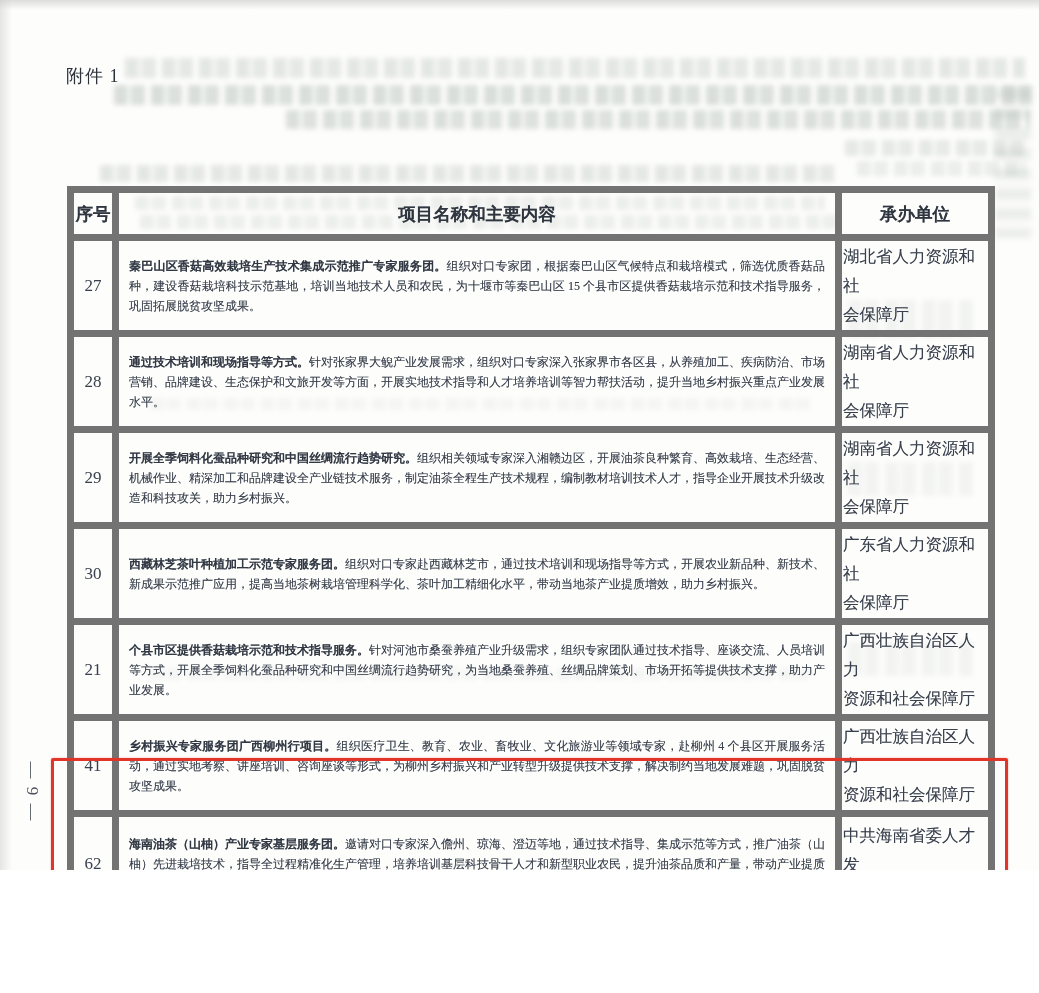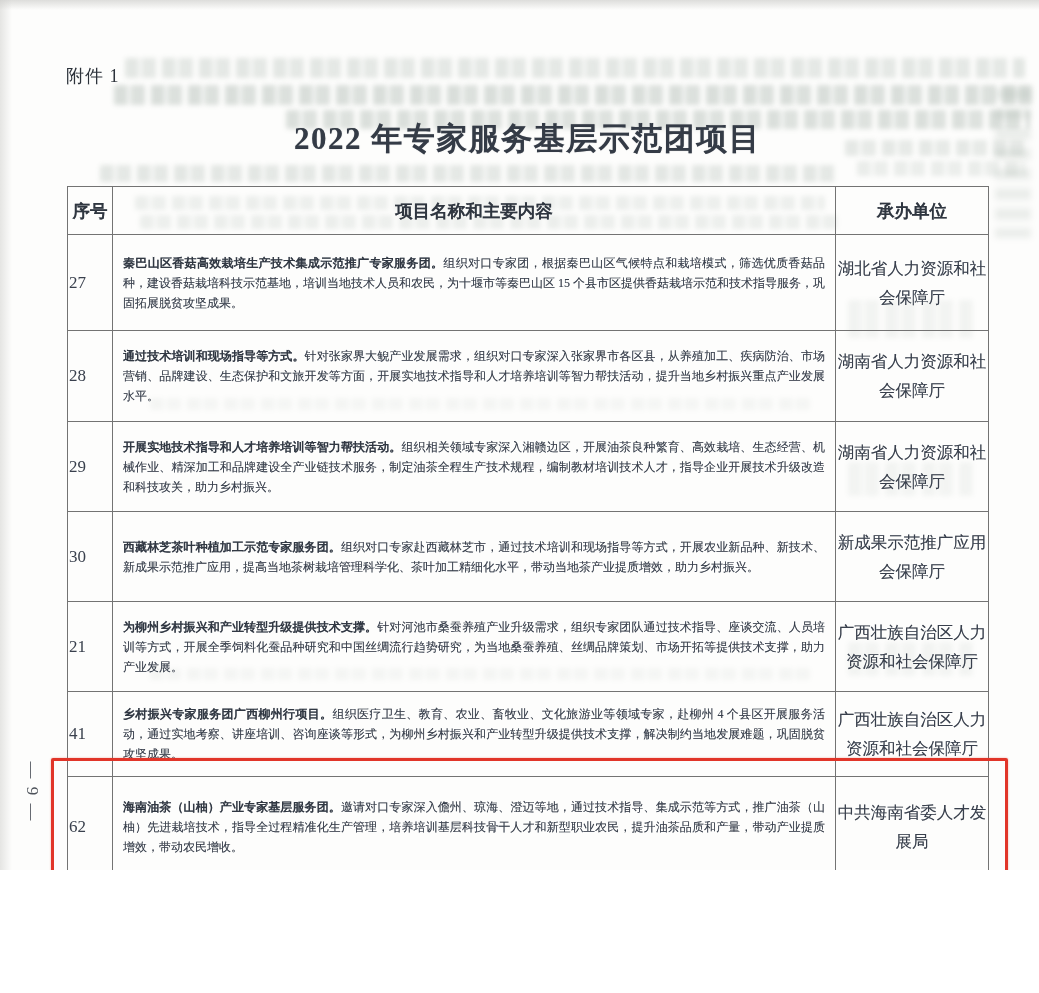--- a/index.html
+++ b/index.html
@@ -31,36 +31,36 @@
     position:absolute;left:-9px;top:782px;width:82px;
     text-align:center;font-size:17px;color:#4d525a;
     transform:rotate(90deg);letter-spacing:2px;
   }
 
   table.doc-table{
     position:absolute;left:67px;top:186px;width:921px;
     border-collapse:collapse;table-layout:fixed;
   }
   .doc-table td,.doc-table th{
-    border:1px solid #737373;
+    border:7px solid #737373;
     vertical-align:middle;
     color:#39404d;
   }
   .doc-table th{
     font-size:17.5px;font-weight:700;color:#2f3640;
     text-shadow:0 0 .6px rgba(47,54,64,.5);
   }
-  td.no-cell{font-size:17px;font-family:Liberation Serif, serif;}
+  td.no-cell{text-align:center;font-size:17px;font-family:Liberation Serif, serif;}
   td.content-cell{
     font-size:12px;line-height:20px;padding:4px 10px;
     text-align:justify;text-shadow:0 0 .6px rgba(57,64,77,.45);
   }
   td.content-cell .proj-name{font-weight:700;color:#313843;}
   td.unit-cell{
-    text-align:center;font-size:16.5px;line-height:29px;
+    text-align:left;font-size:16.5px;line-height:29px;
     white-space:pre-line;text-shadow:0 0 .6px rgba(57,64,77,.4);
   }
 
   .highlight-box{
     position:absolute;left:51px;top:758px;width:951px;height:131px;
     border:3px solid #e13529;border-radius:2px;
     box-shadow:0 0 2px rgba(225,53,41,.45);
     pointer-events:none;
   }
 
@@ -100,21 +100,20 @@
   <div class="bleed-line" style="left:140px;top:215px;width:700px;height:14px;opacity:.20;"></div>
   <div class="bleed-vert" style="left:995px;top:88px;width:36px;height:150px;opacity:.25;"></div>
   <div class="bleed-line" style="left:848px;top:300px;width:126px;height:38px;opacity:.13;"></div>
   <div class="bleed-line" style="left:848px;top:462px;width:126px;height:34px;opacity:.12;"></div>
   <div class="bleed-line" style="left:848px;top:642px;width:126px;height:34px;opacity:.12;"></div>
   <div class="bleed-line" style="left:150px;top:398px;width:660px;height:12px;opacity:.10;"></div>
   <div class="bleed-line" style="left:150px;top:668px;width:660px;height:12px;opacity:.10;"></div>
 
   <div class="attachment-label">附件 1</div>
 
-  <div class="doc-title">2022 年专家服务基层示范团项目</div>
 
   <div class="page-number">— 9 —</div>
 
   <table class="doc-table">
     <colgroup>
       <col style="width:45px">
         <col style="width:723px">
         <col style="width:153px">
     </colgroup>
     <tbody>
@@ -133,35 +132,35 @@
 
     <tr style="height:91px;">
       <td class="no-cell">28</td>
       <td class="content-cell"><span class="proj-name">通过技术培训和现场指导等方式。</span><span>针对张家界大鲵产业发展需求，组织对口专家深入张家界市各区县，从养殖加工、疾病防治、市场营销、品牌建设、生态保护和文旅开发等方面，开展实地技术指导和人才培养培训等智力帮扶活动，提升当地乡村振兴重点产业发展水平。</span></td>
       <td class="unit-cell">湖南省人力资源和社
 会保障厅</td>
     </tr>
 
     <tr style="height:90px;">
       <td class="no-cell">29</td>
-      <td class="content-cell"><span class="proj-name">开展实地技术指导和人才培养培训等智力帮扶活动。</span><span>组织相关领域专家深入湘赣边区，开展油茶良种繁育、高效栽培、生态经营、机械作业、精深加工和品牌建设全产业链技术服务，制定油茶全程生产技术规程，编制教材培训技术人才，指导企业开展技术升级改造和科技攻关，助力乡村振兴。</span></td>
+      <td class="content-cell"><span class="proj-name">开展全季饲料化蚕品种研究和中国丝绸流行趋势研究。</span><span>组织相关领域专家深入湘赣边区，开展油茶良种繁育、高效栽培、生态经营、机械作业、精深加工和品牌建设全产业链技术服务，制定油茶全程生产技术规程，编制教材培训技术人才，指导企业开展技术升级改造和科技攻关，助力乡村振兴。</span></td>
       <td class="unit-cell">湖南省人力资源和社
 会保障厅</td>
     </tr>
 
     <tr style="height:90px;">
       <td class="no-cell">30</td>
       <td class="content-cell"><span class="proj-name">西藏林芝茶叶种植加工示范专家服务团。</span><span>组织对口专家赴西藏林芝市，通过技术培训和现场指导等方式，开展农业新品种、新技术、新成果示范推广应用，提高当地茶树栽培管理科学化、茶叶加工精细化水平，带动当地茶产业提质增效，助力乡村振兴。</span></td>
-      <td class="unit-cell">新成果示范推广应用
+      <td class="unit-cell">广东省人力资源和社
 会保障厅</td>
     </tr>
 
     <tr style="height:90px;">
       <td class="no-cell">21</td>
-      <td class="content-cell"><span class="proj-name">为柳州乡村振兴和产业转型升级提供技术支撑。</span><span>针对河池市桑蚕养殖产业升级需求，组织专家团队通过技术指导、座谈交流、人员培训等方式，开展全季饲料化蚕品种研究和中国丝绸流行趋势研究，为当地桑蚕养殖、丝绸品牌策划、市场开拓等提供技术支撑，助力产业发展。</span></td>
+      <td class="content-cell"><span class="proj-name">个县市区提供香菇栽培示范和技术指导服务。</span><span>针对河池市桑蚕养殖产业升级需求，组织专家团队通过技术指导、座谈交流、人员培训等方式，开展全季饲料化蚕品种研究和中国丝绸流行趋势研究，为当地桑蚕养殖、丝绸品牌策划、市场开拓等提供技术支撑，助力产业发展。</span></td>
       <td class="unit-cell">广西壮族自治区人力
 资源和社会保障厅</td>
     </tr>
 
     <tr style="height:85px;">
       <td class="no-cell">41</td>
       <td class="content-cell"><span class="proj-name">乡村振兴专家服务团广西柳州行项目。</span><span>组织医疗卫生、教育、农业、畜牧业、文化旅游业等领域专家，赴柳州 4 个县区开展服务活动，通过实地考察、讲座培训、咨询座谈等形式，为柳州乡村振兴和产业转型升级提供技术支撑，解决制约当地发展难题，巩固脱贫攻坚成果。</span></td>
       <td class="unit-cell">广西壮族自治区人力
 资源和社会保障厅</td>
     </tr>

